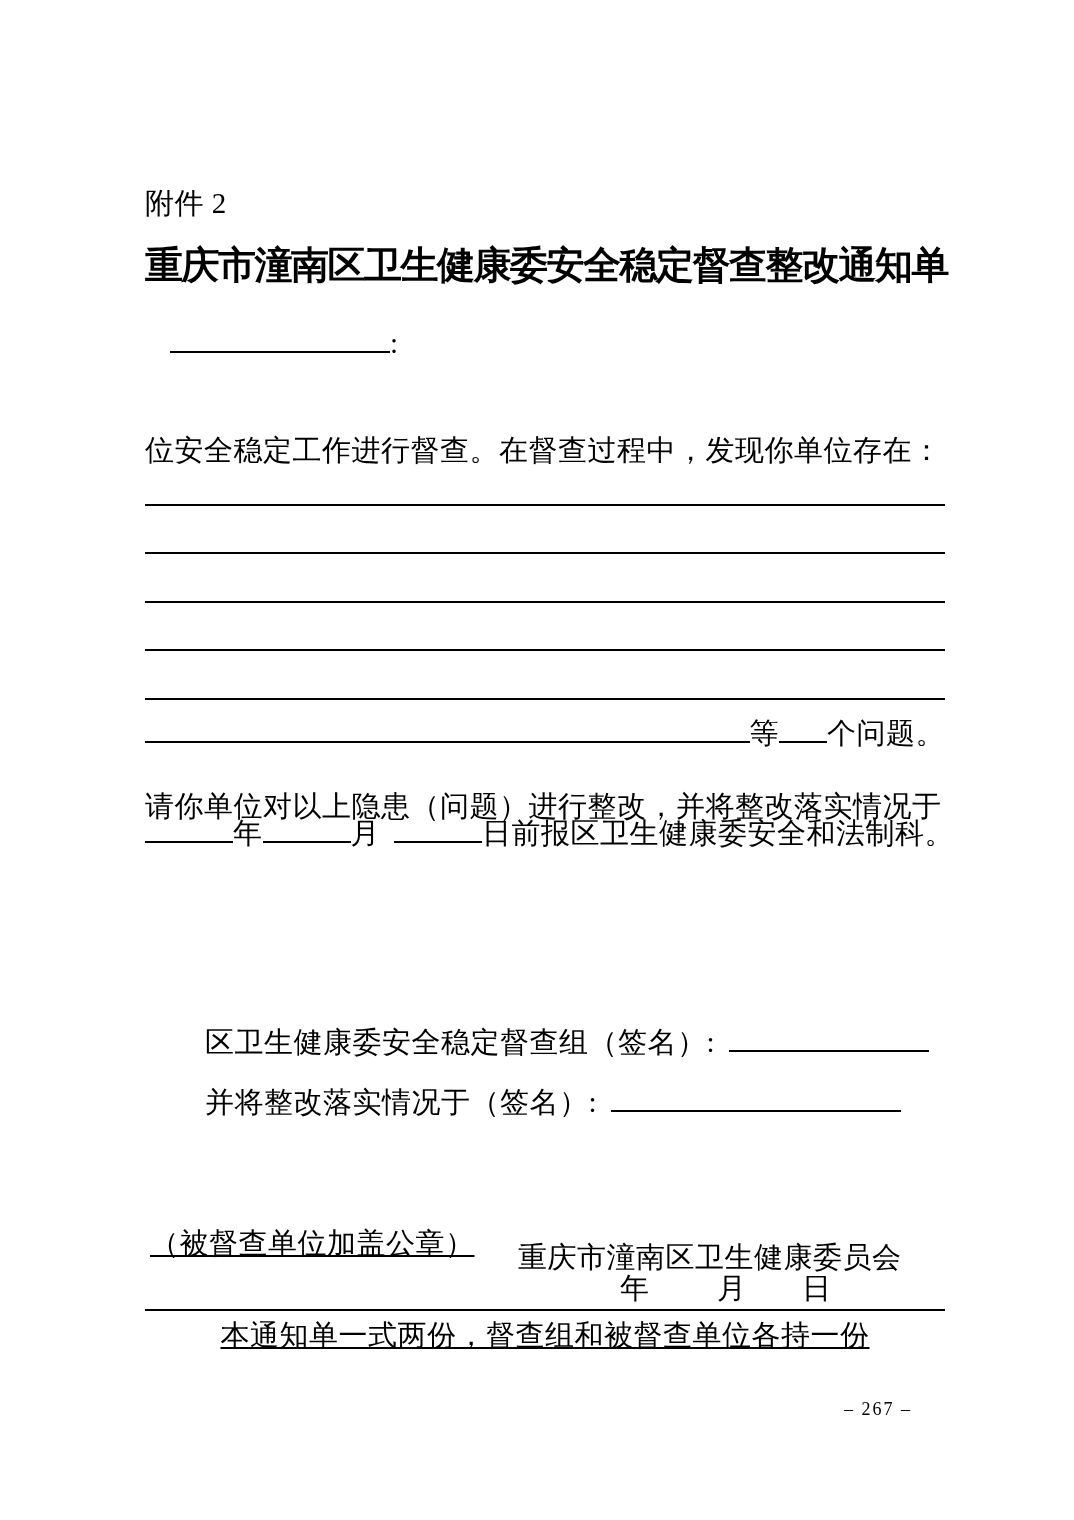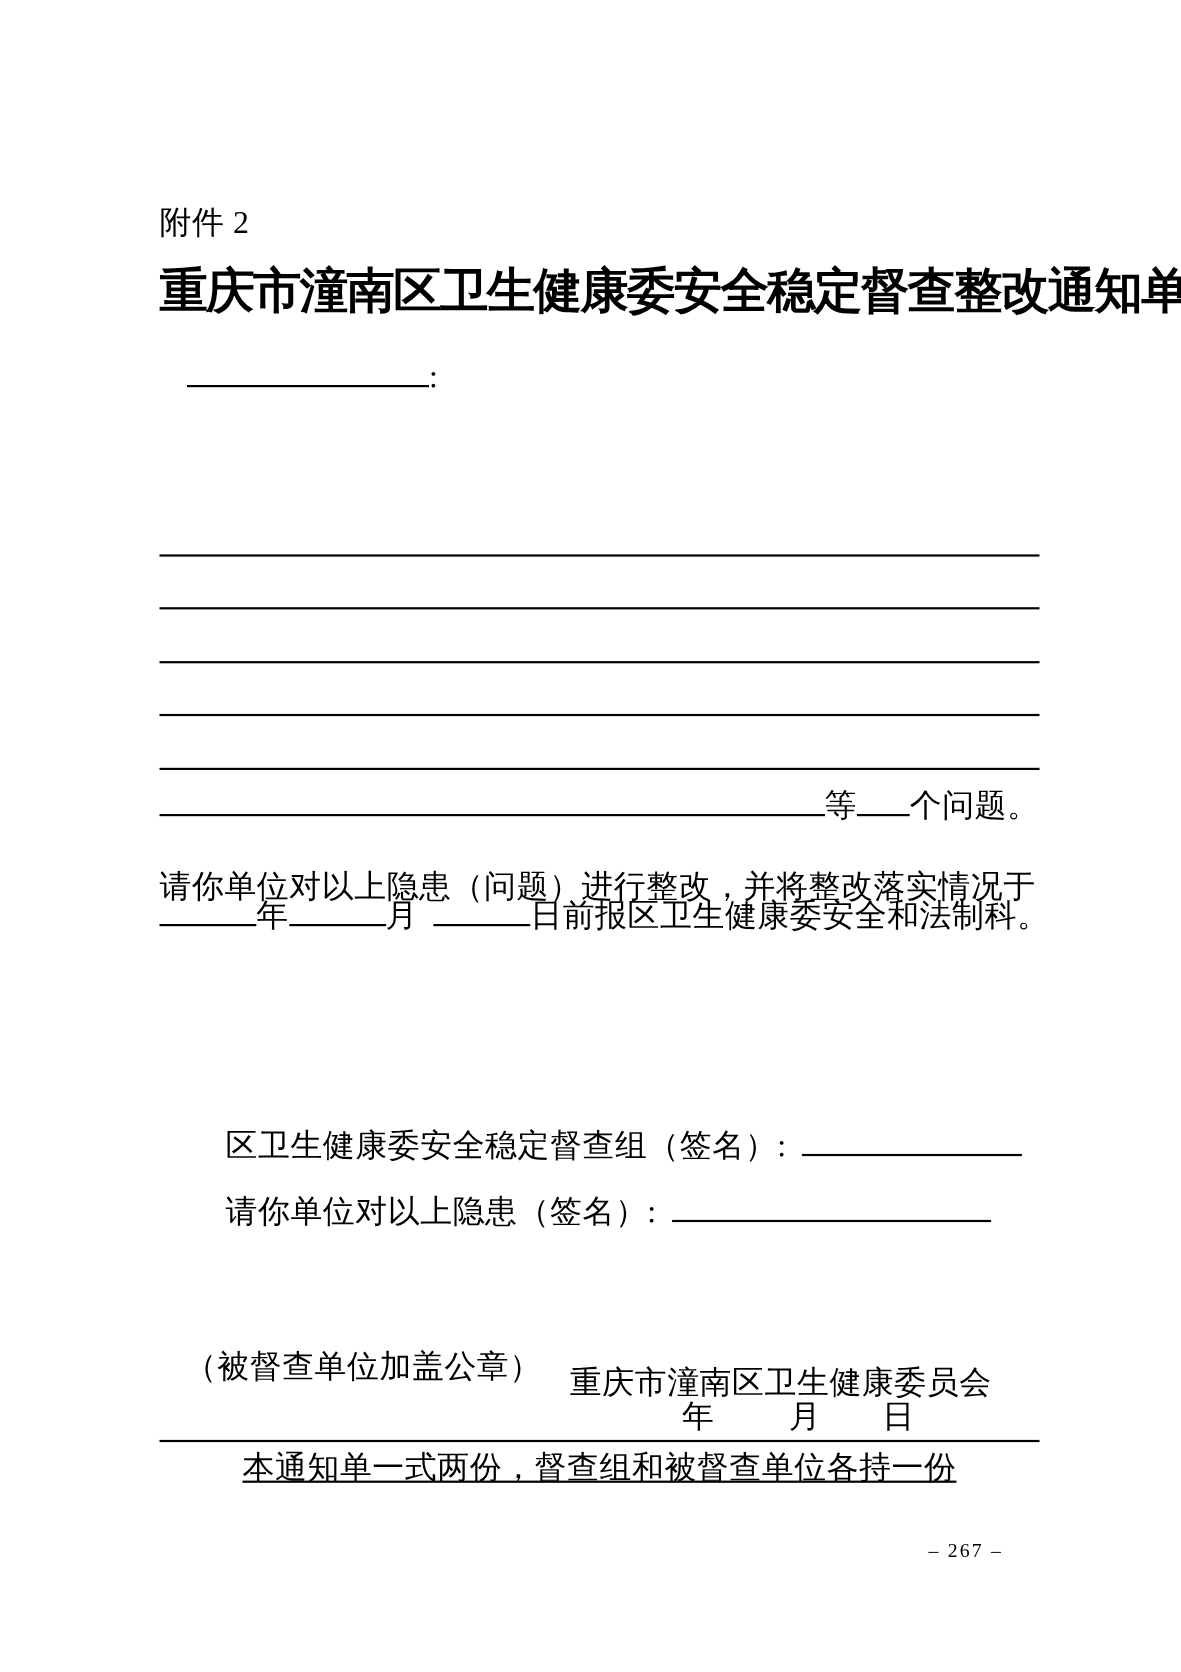--- a/index.html
+++ b/index.html
@@ -26,21 +26,21 @@
   .abs { position: absolute; }
 
   .attachment-label {
     top: 186px; left: 0;
     font-size: 27px;
     line-height: 32px;
   }
   .doc-title {
     top: 238px; left: 0;
     width: 800px;
-    font-size: 44px;
+    font-size: 38px;
     font-weight: bold;
     letter-spacing: -1.5px;
     white-space: nowrap;
     line-height: 54px;
   }
   .text-line {
     font-size: 29px;
     line-height: 34px;
     white-space: nowrap;
     letter-spacing: 0.5px;
@@ -76,21 +76,21 @@
   }
   .tail-row .blank-grow { flex: 1 1 auto; }
 
   .p2-line1 { top: 789px; left: 0; }
   .p2-line2 { top: 816px; left: 0; }
 
   .sig-line1 { top: 1025px; left: 60px; }
   .sig-line2 { top: 1085px; left: 60px; }
 
   .footer-row { top: 1226px; left: 0; width: 800px; }
-  .seal-note { position: absolute; left: 23px; top: 0; }
+  .seal-note { position: absolute; left: 5px; top: 0; text-decoration: underline; }
   .committee-name { position: absolute; left: 373px; top: 14px; }
 
   .date-row { top: 1271px; left: 0; width: 800px; height: 34px; }
   .date-year { position: absolute; left: 475px; top: 0; }
   .date-month { position: absolute; left: 572px; top: 0; }
   .date-day { position: absolute; left: 657px; top: 0; }
 
   .bottom-rule {
     top: 1309px; left: 0;
     width: 800px; height: 0;
@@ -120,20 +120,21 @@
 
     <div class="abs attachment-label text-line">附件 2</div>
 
     <div class="abs doc-title">重庆市潼南区卫生健康委安全稳定督查整改通知单</div>
 
     <div class="abs addressee-row text-line">
       <span class="blank" style="width:220px"></span><span>:</span>
     </div>
 
 
+    <div class="abs p1-line2 text-line">位安全稳定工作进行督查。在督查过程中，发现你单位存在：</div>
 
     <div class="abs fill-rule rule-1"></div>
     <div class="abs fill-rule rule-2"></div>
     <div class="abs fill-rule rule-3"></div>
     <div class="abs fill-rule rule-4"></div>
     <div class="abs fill-rule rule-5"></div>
 
     <div class="abs tail-row text-line">
       <span class="blank blank-grow"></span>
         <span>等</span>
@@ -145,21 +146,21 @@
 
     <div class="abs p2-line2 text-line">
       <span class="blank" style="width:88px"></span><span>年</span><span class="blank" style="width:88px"></span><span>月</span><span class="gap-sm"></span><span class="blank" style="width:88px"></span><span>日前报区卫生健康委安全和法制科。</span>
     </div>
 
     <div class="abs sig-line1 text-line">
       <span>区卫生健康委安全稳定督查组（签名）:</span><span class="gap-sm"></span><span class="blank" style="width:200px"></span>
     </div>
 
     <div class="abs sig-line2 text-line">
-      <span>请你单位对以上隐患（签名）:</span><span class="gap-sm"></span><span class="blank" style="width:290px"></span>
+      <span>并将整改落实情况于（签名）:</span><span class="gap-sm"></span><span class="blank" style="width:290px"></span>
     </div>
 
     <div class="abs footer-row text-line">
       <span class="seal-note">（被督查单位加盖公章）</span>
       <span class="committee-name">重庆市潼南区卫生健康委员会</span>
     </div>
 
     <div class="abs date-row text-line">
       <span class="date-year">年</span>
       <span class="date-month">月</span>

